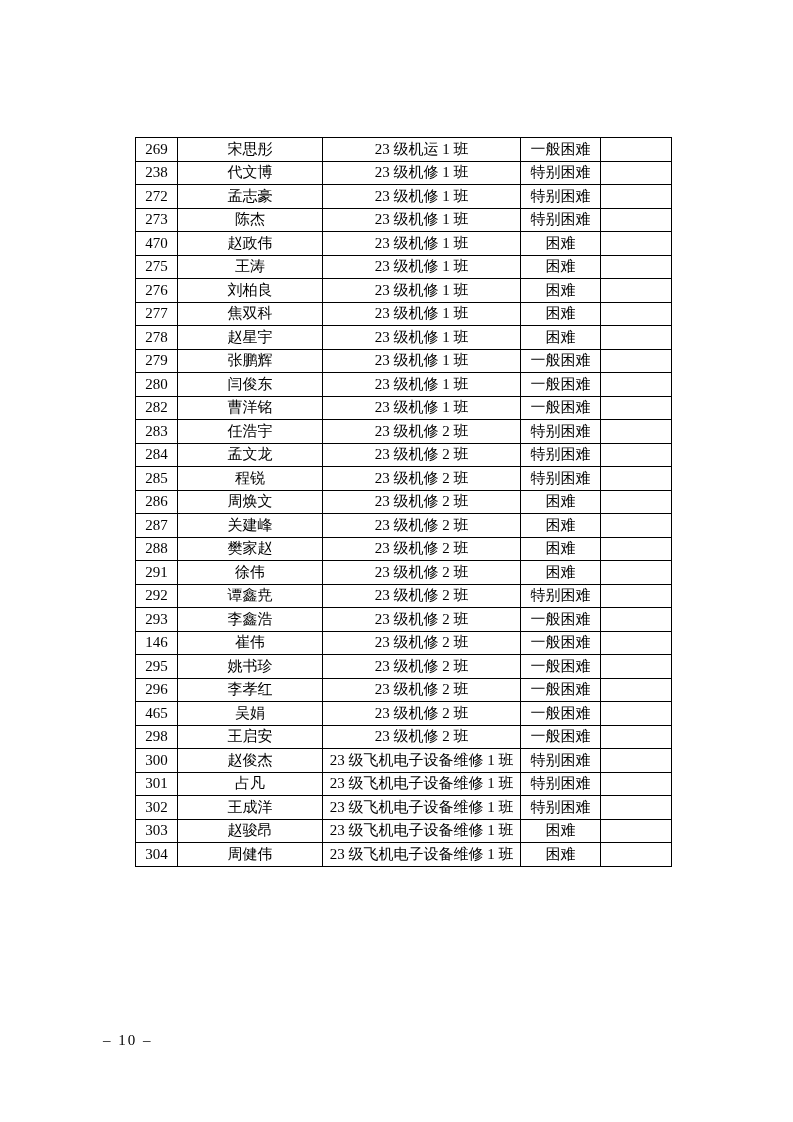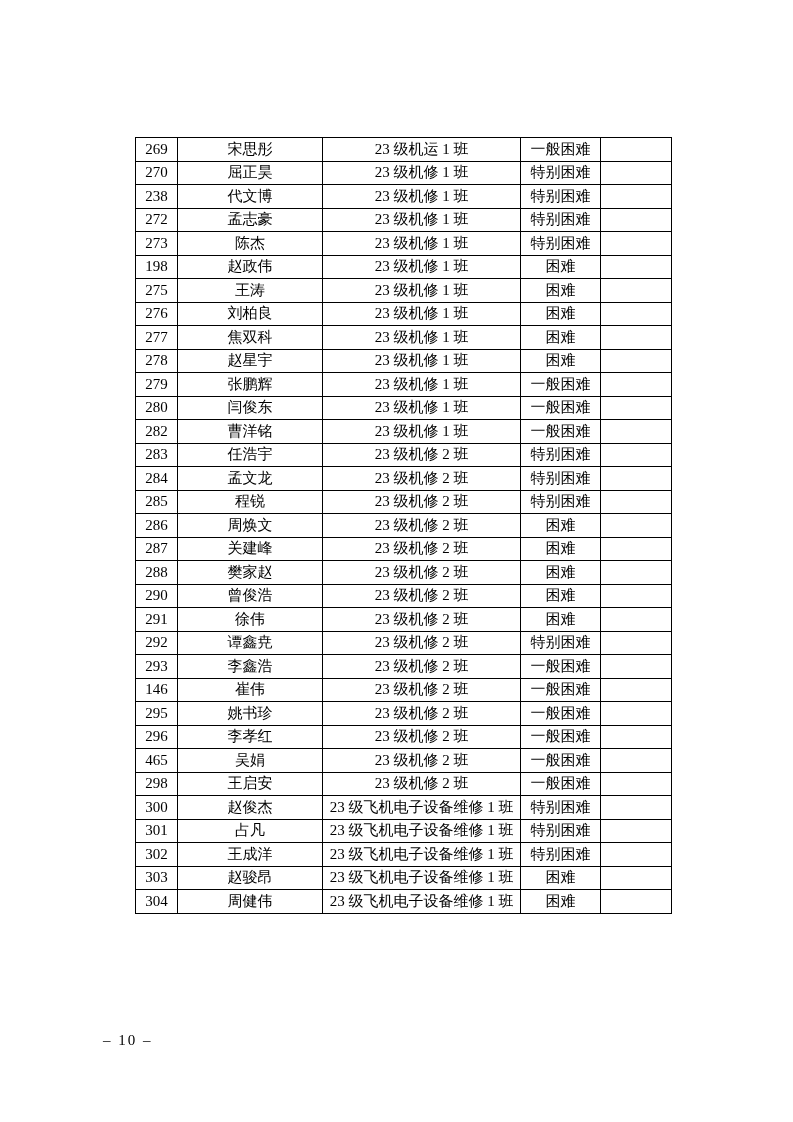--- a/index.html
+++ b/index.html
@@ -65,27 +65,20 @@
     </colgroup>
     <tbody id="table-body">
         <tr>
     <td>269</td>
     <td>宋思彤</td>
     <td>23 级机运 1 班</td>
     <td>一般困难</td>
     <td></td>
   </tr>
         <tr>
-    <td>270</td>
-    <td>屈正昊</td>
-    <td>23 级机修 1 班</td>
-    <td>特别困难</td>
-    <td></td>
-  </tr>
-        <tr>
     <td>238</td>
     <td>代文博</td>
     <td>23 级机修 1 班</td>
     <td>特别困难</td>
     <td></td>
   </tr>
         <tr>
     <td>272</td>
     <td>孟志豪</td>
     <td>23 级机修 1 班</td>
@@ -93,21 +86,21 @@
     <td></td>
   </tr>
         <tr>
     <td>273</td>
     <td>陈杰</td>
     <td>23 级机修 1 班</td>
     <td>特别困难</td>
     <td></td>
   </tr>
         <tr>
-    <td>198</td>
+    <td>470</td>
     <td>赵政伟</td>
     <td>23 级机修 1 班</td>
     <td>困难</td>
     <td></td>
   </tr>
         <tr>
     <td>275</td>
     <td>王涛</td>
     <td>23 级机修 1 班</td>
     <td>困难</td>
@@ -191,27 +184,20 @@
     <td></td>
   </tr>
         <tr>
     <td>288</td>
     <td>樊家赵</td>
     <td>23 级机修 2 班</td>
     <td>困难</td>
     <td></td>
   </tr>
         <tr>
-    <td>290</td>
-    <td>曾俊浩</td>
-    <td>23 级机修 2 班</td>
-    <td>困难</td>
-    <td></td>
-  </tr>
-        <tr>
     <td>291</td>
     <td>徐伟</td>
     <td>23 级机修 2 班</td>
     <td>困难</td>
     <td></td>
   </tr>
         <tr>
     <td>292</td>
     <td>谭鑫尭</td>
     <td>23 级机修 2 班</td>

